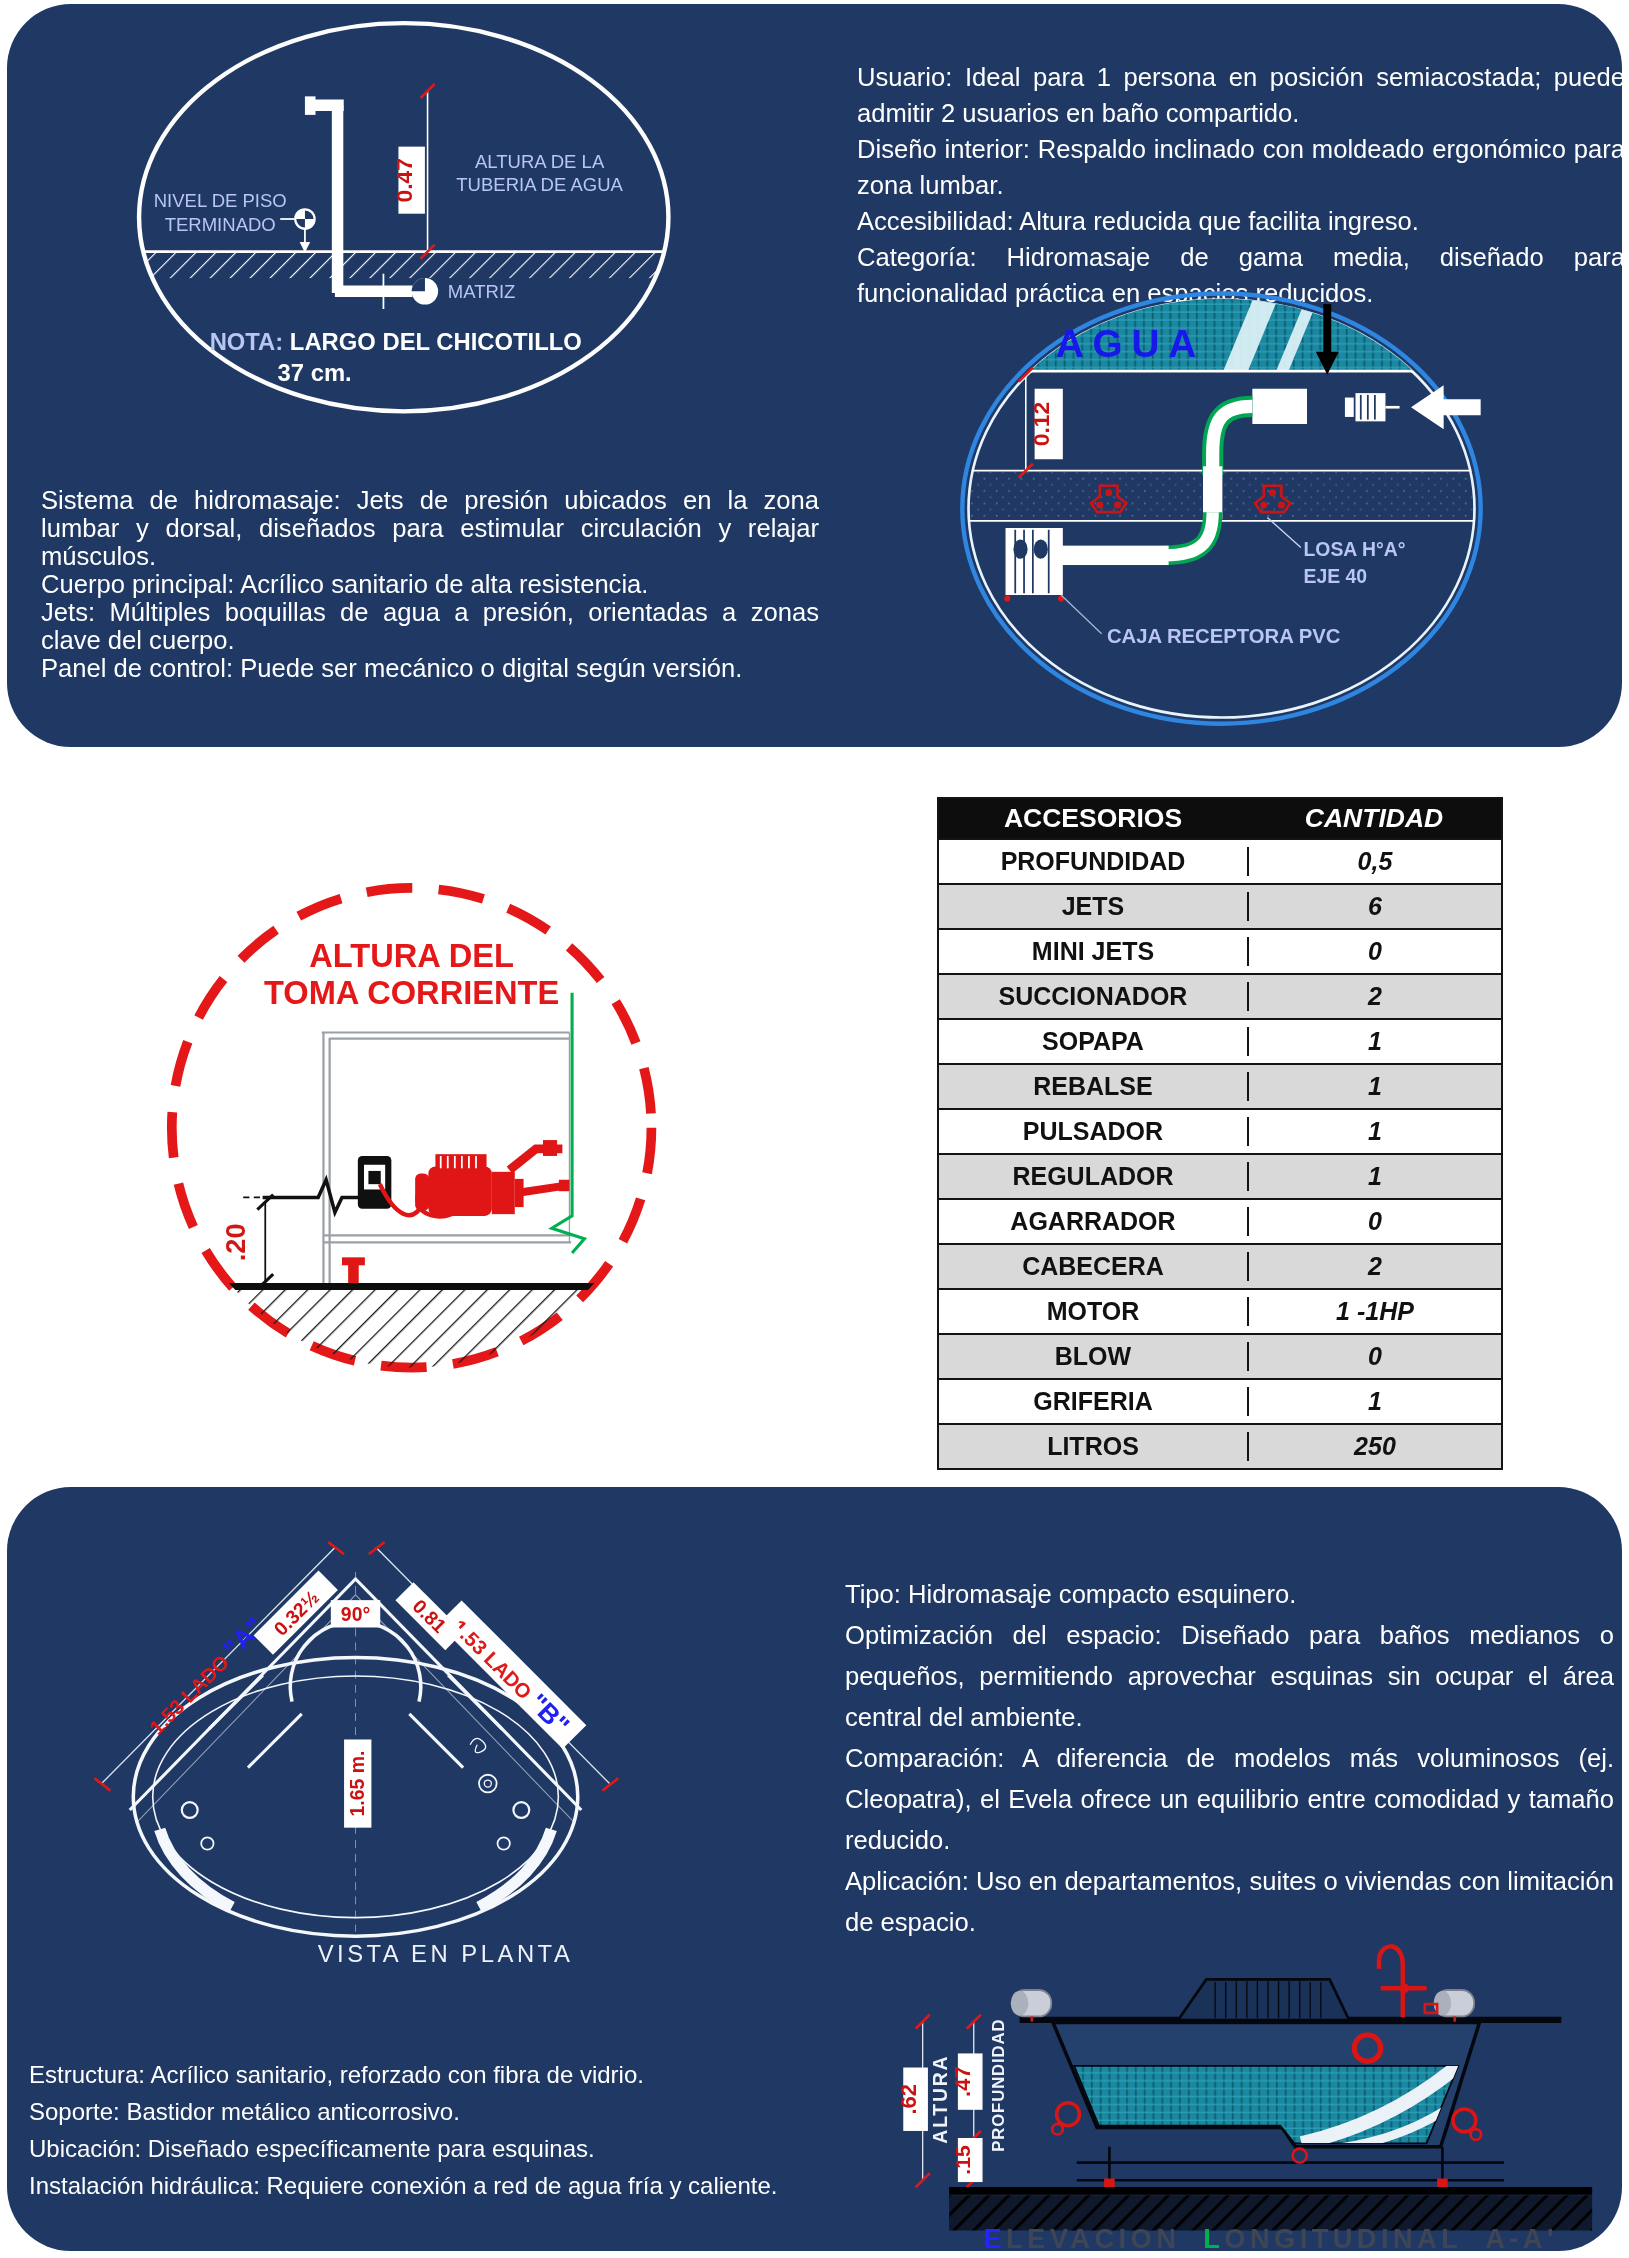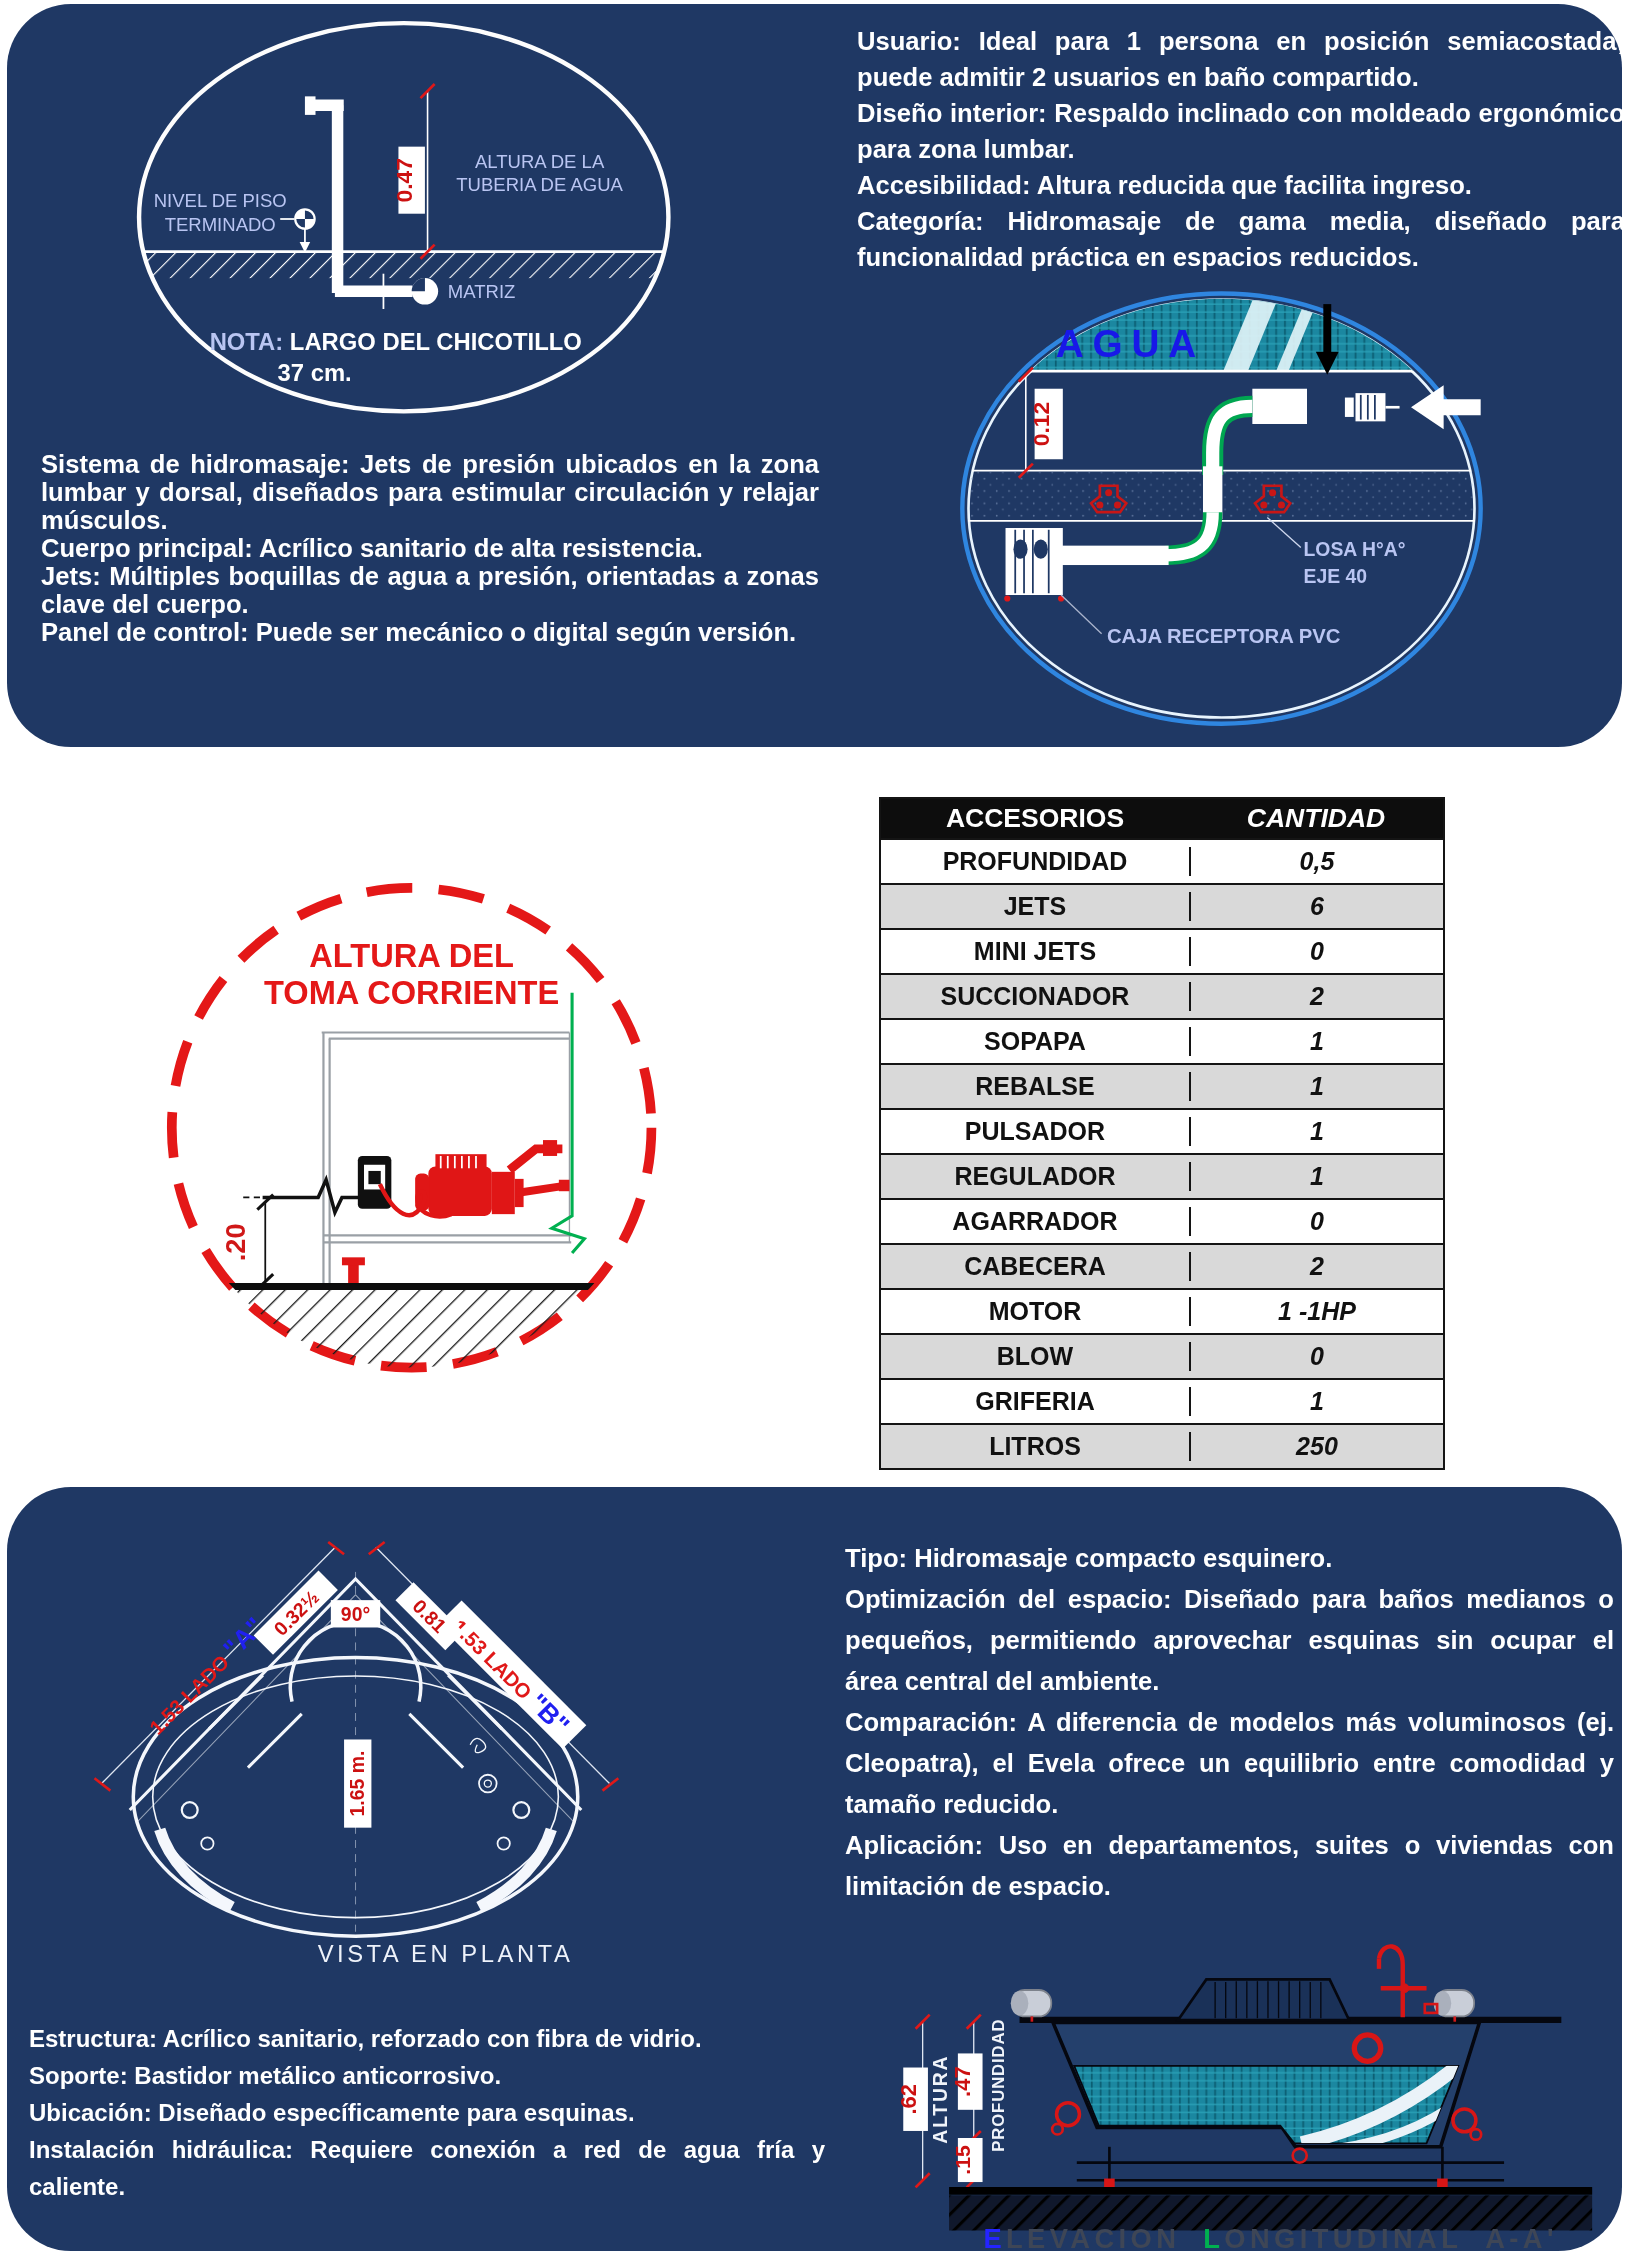--- a/index.html
+++ b/index.html
@@ -1,29 +1,29 @@
 <!DOCTYPE html>
 <html style="font-size:14px"><head>
 <meta charset="utf-8">
 <style>
   html,body{margin:0;padding:0;background:#ffffff;}
   .page{position:relative;width:1629px;height:2258px;background:#ffffff;overflow:hidden;
         font-family:"Liberation Sans",sans-serif;}
   .panel{position:absolute;left:7px;width:1615px;background:#1f3864;border-radius:64px;}
   .panel-top{top:3.5px;height:743px;}
   .panel-bottom{top:1487px;height:764px;}
-  .para-block{position:absolute;color:#ffffff;font-weight:bold;text-align:justify;}
+  .para-block{position:absolute;color:#ffffff;font-weight:normal;text-align:justify;margin-top:36px;}
   .pb-topright{left:850px;top:19.4px;width:768px;font-size:25.6px;line-height:36px;}
   .pb-topleft{left:34px;top:446px;width:778px;font-size:25.6px;line-height:28px;}
   .pb-botright{left:845px;top:1539px;width:769px;font-size:25.6px;line-height:41px;}
   .pb-botleft{left:29px;top:2020px;width:796px;font-size:24px;line-height:37px;}
   .para{margin:0;}
   .diagram{position:absolute;}
   
-  .acc-table{position:absolute;left:879px;top:797px;width:562px;border:2.6px solid #141414;
+  .acc-table{position:absolute;left:937px;top:797px;width:562px;border:2.6px solid #141414;
              background:#fef9c3;}
   .t-head{display:flex;background:#0d0d0d;color:#ffffff;font-weight:bold;font-size:26.5px;
           height:39px;align-items:center;text-align:center;}
   .t-row{display:flex;height:43px;align-items:center;text-align:center;border-top:2.6px solid #141414;
          color:#111111;font-weight:bold;font-size:25px;background:#ffffff;}
   .t-row.alt{background:#d9d9d9;}
   .t-hcell,.t-cell{flex:0 0 54.8%;}
   .t-col2{flex:0 0 45.2%;border-left:2.6px solid #141414;box-sizing:border-box;font-style:italic;}
   .t-head .t-col2{border-left:none;}
   svg text{font-family:"Liberation Sans",sans-serif;}

